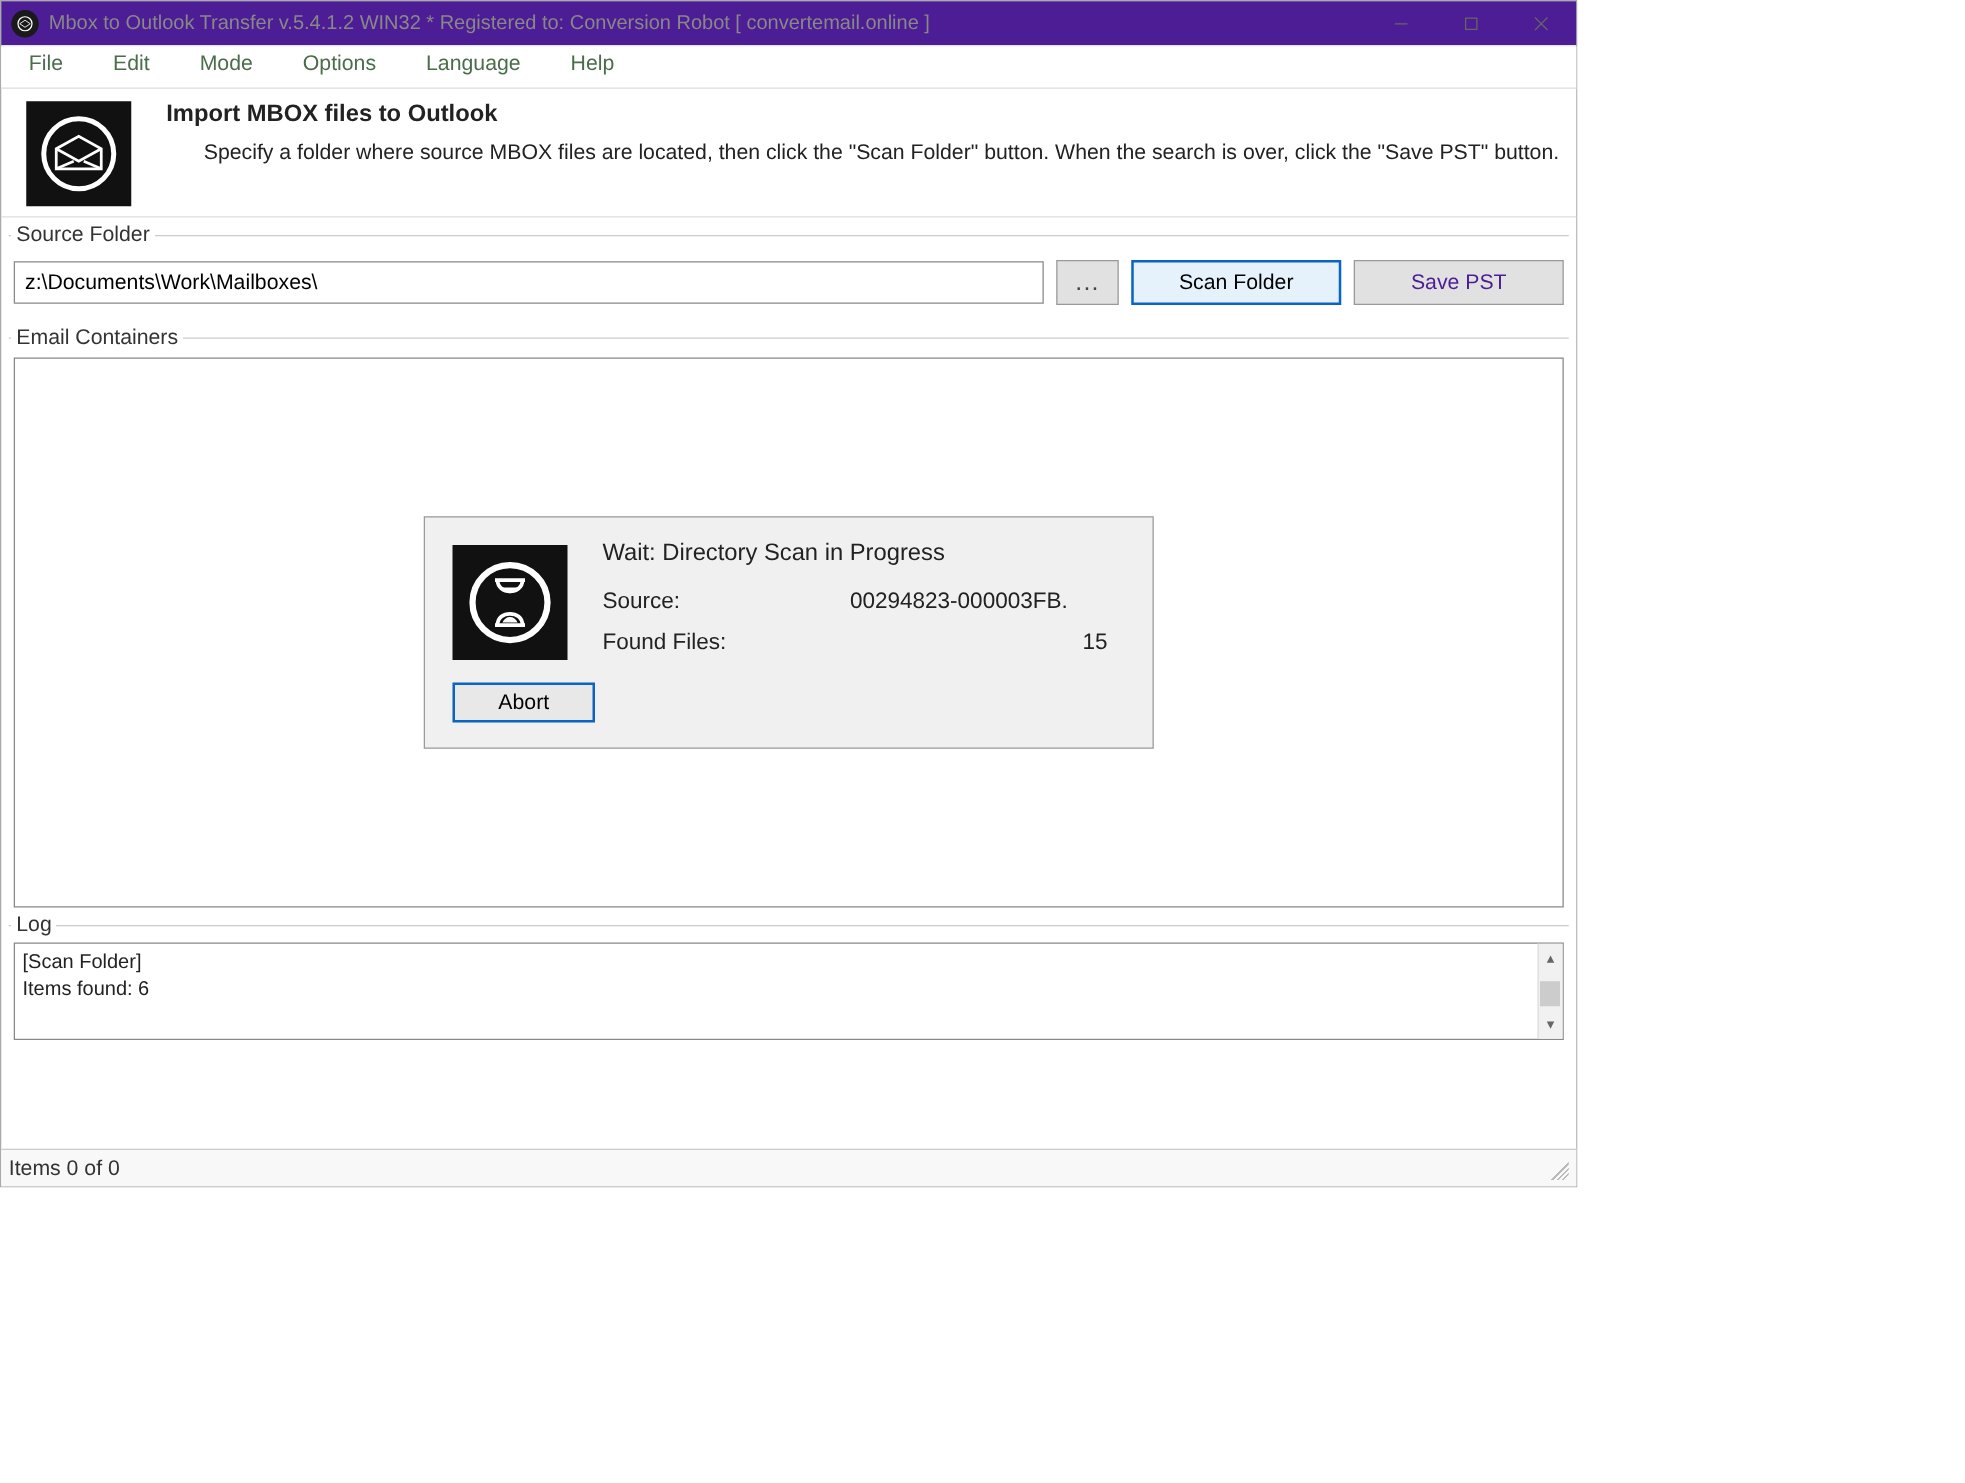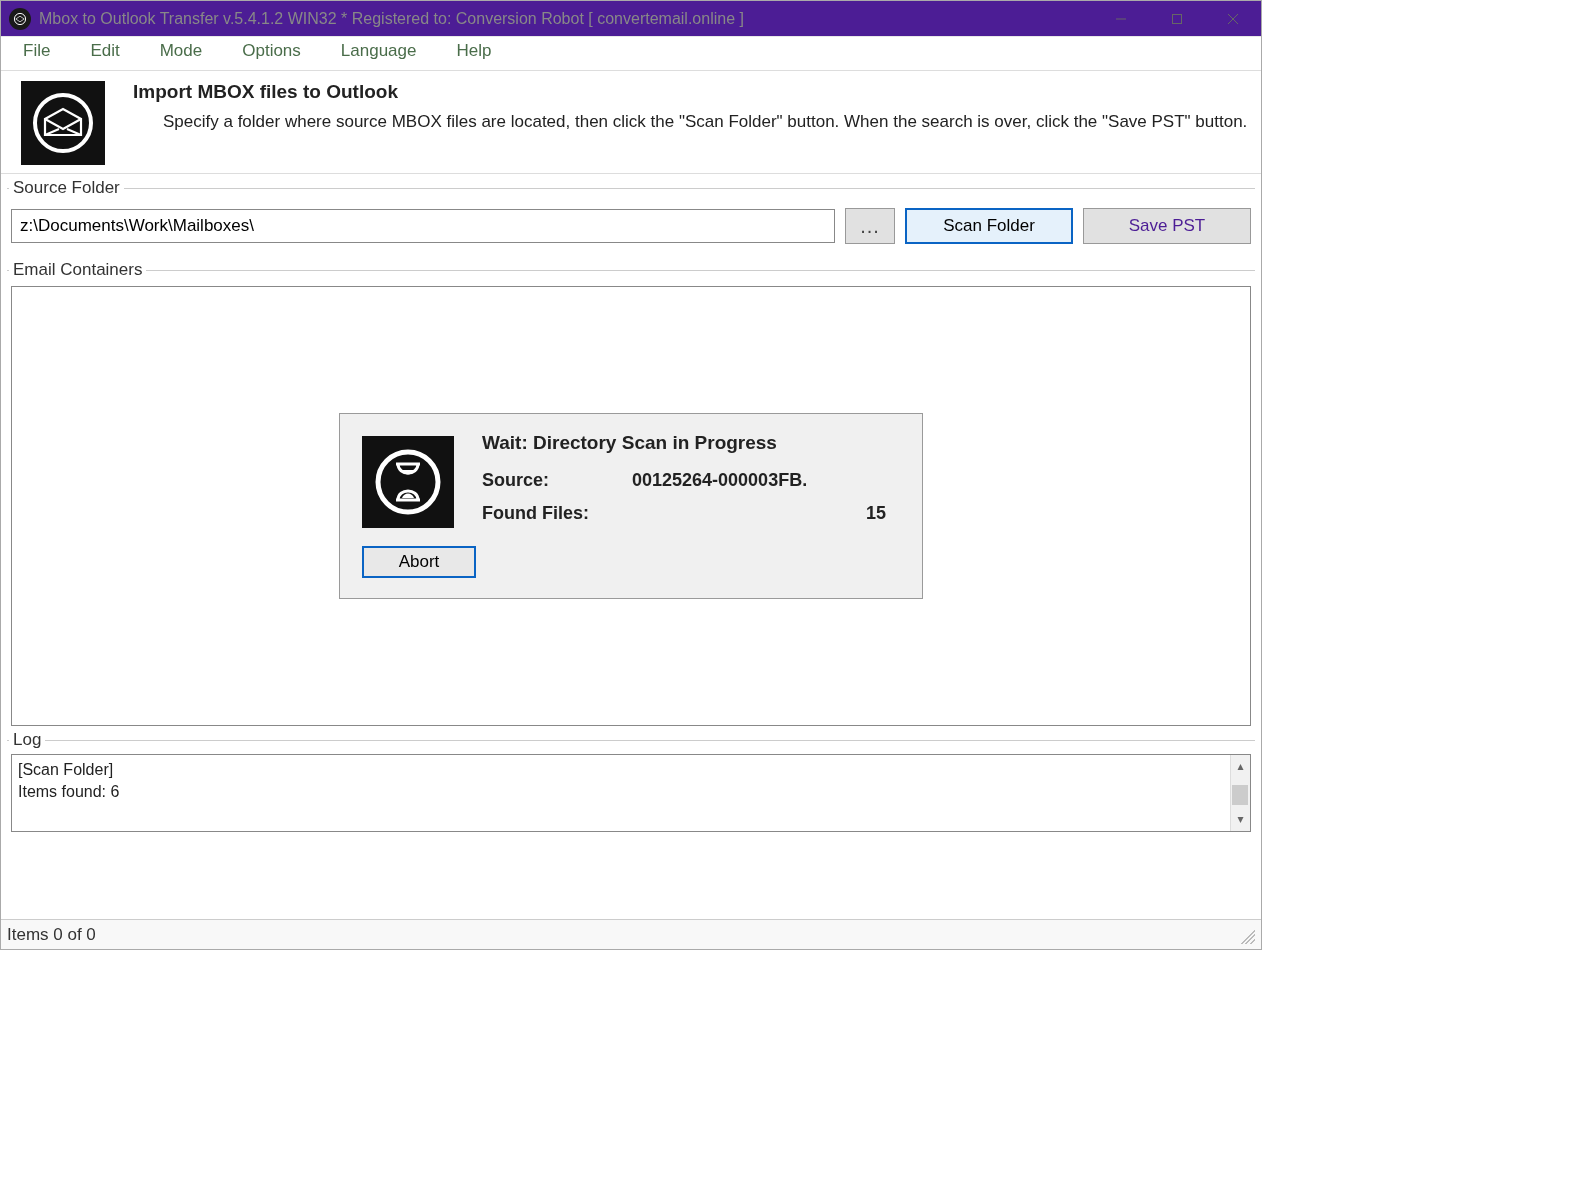--- a/index.html
+++ b/index.html
@@ -171,23 +171,23 @@
   }
   .dialog-body { display:flex; gap: 28px; }
   .dialog-icon {
     width: 92px; height: 92px;
     background:#111;
     display:flex; align-items:center; justify-content:center;
     flex-shrink:0;
     margin-top: 4px;
   }
   .dialog-icon svg { width:72px; height:72px; }
-  .dialog-text { flex:1; font-size:18px; color:#222;font-weight:bold; }
+  .dialog-text { flex:1; font-size:18px; color:#222; }
   .dialog-text .d-title { font-size:19px; margin-bottom: 16px; }
-  .dialog-text .d-row { display:flex; margin-bottom: 12px; }
+  .dialog-text .d-row { display:flex; margin-bottom: 12px; gap: 48px; }
   .dialog-text .d-row .lbl { width: 150px; }
   .dialog-text .d-row .val { }
   .dialog-text .d-row.ff .val { margin-left:auto; padding-right:8px;}
   .dialog-actions { text-align:center; margin-top: 10px;}
 
   .log-area {
     height: 78px;
     border: 1px solid #888;
     margin: 4px 4px 0 4px;
     background:#fff;
@@ -304,21 +304,21 @@
               <circle cx="36" cy="36" r="30" fill="none" stroke="#fff" stroke-width="5"></circle>
               <path d="M24 18 H48 M24 54 H48 M26 18 C26 30 46 30 46 18 M26 54 C26 42 46 42 46 54" fill="none" stroke="#fff" stroke-width="3"></path>
               <path d="M30 24 C32 30 40 30 42 24 Z" fill="#fff"></path>
               <path d="M30 52 C32 46 40 46 42 52 Z" fill="#fff"></path>
             </svg>
           </div>
           <div class="dialog-text">
             <div class="d-title">Wait: Directory Scan in Progress</div>
             <div class="d-row">
               <div class="lbl">Source:</div>
-              <div class="val">00125264-000003FB.</div>
+              <div class="val">00294823-000003FB.</div>
             </div>
             <div class="d-row ff">
               <div class="lbl">Found Files:</div>
               <div class="val">15</div>
             </div>
           </div>
         </div>
         <div class="dialog-actions">
           <button class="btn abort">Abort</button>
         </div>

